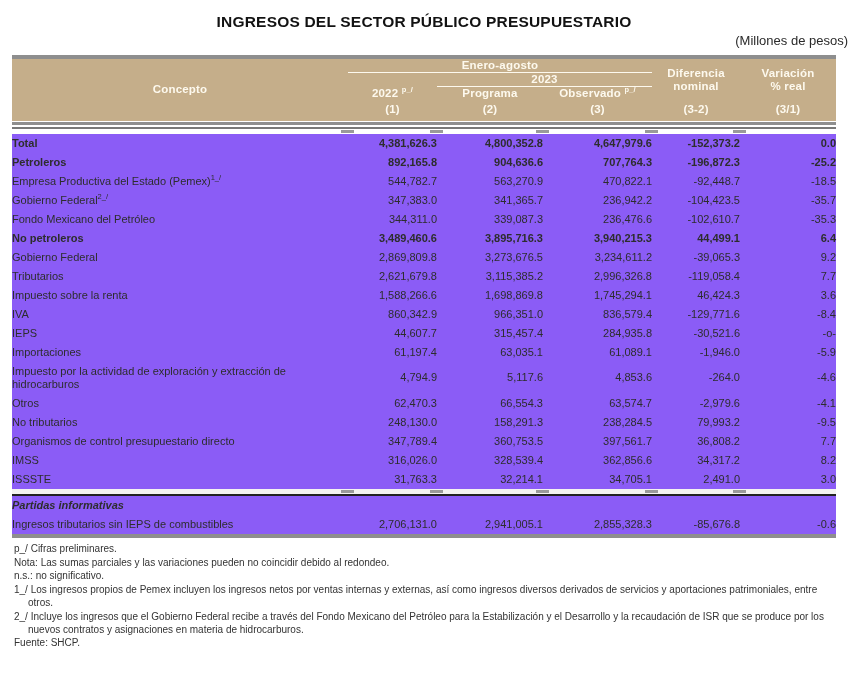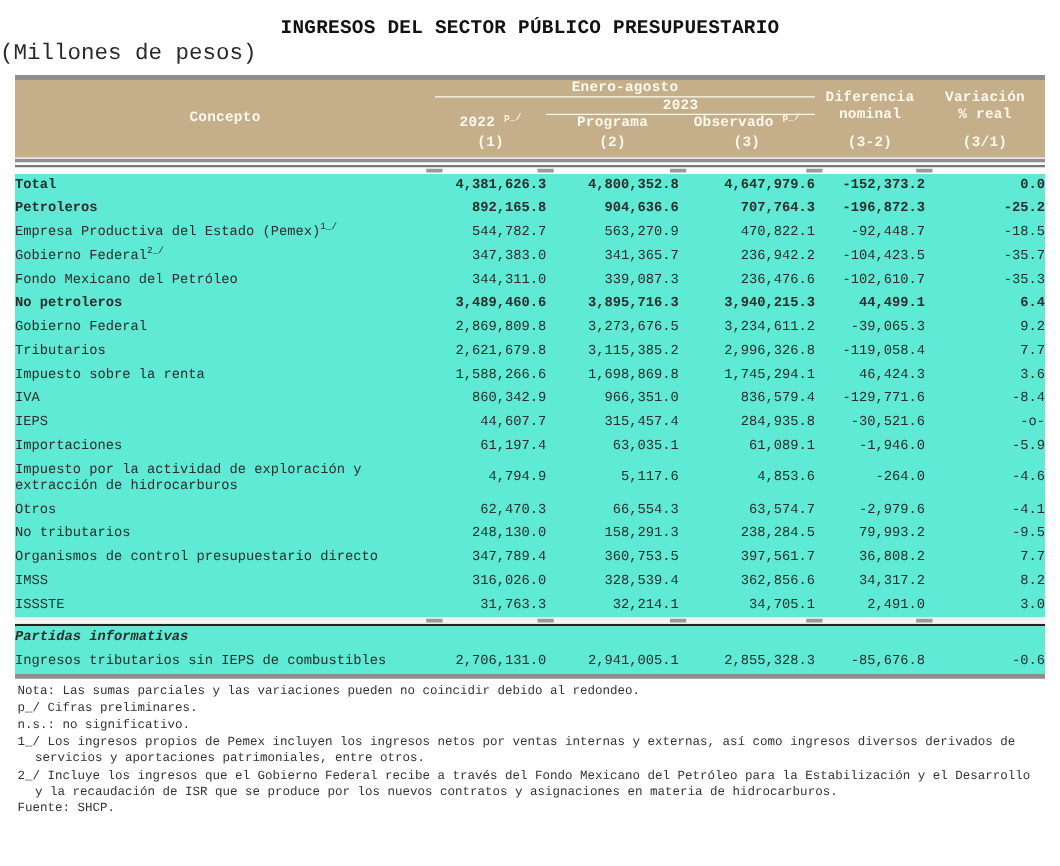--- a/index.html
+++ b/index.html
@@ -1,26 +1,26 @@
 <!DOCTYPE html>
 <html><head>
 <meta charset="utf-8">
 <style>
   html,body{margin:0;padding:0;}
   body{
     width:848px;height:693px;overflow:hidden;background:#ffffff;
     font-family:"Liberation Sans","DejaVu Sans",sans-serif;
     -webkit-font-smoothing:antialiased;
   }
-  .page{width:848px;height:693px;position:relative;font-family:Liberation Mono, monospace;}
+  .page{width:848px;height:693px;position:relative;}
   .title{
     text-align:center;padding-top:13px;font-size:15.5px;font-weight:bold;
     color:#121212;letter-spacing:.2px;
   }
-  .subtitle{text-align:left;font-size:18px;color:#2a2a2a;margin-top:2px;}
+  .subtitle{text-align:right;font-size:13px;color:#2a2a2a;margin-top:2px;}
 
   .table-wrap{margin:7px 12px 0 12px;width:824px;}
   .bar{height:4px;background:#8e8e8e;}
   .sep-white{height:2px;background:#ffffff;}
   .sep-line{height:2px;background:#787878;}
   .dark-line{height:2px;background:#222222;}
   .tick-strip{position:relative;height:5px;background:#ffffff;}
   .tick-strip.on-body{background:#f4f3f1;}
   .tick-strip i{position:absolute;top:1px;width:13px;height:3px;background:#9a9a9a;display:block;}
   .t1{left:329px;} .t2{left:418px;} .t3{left:524px;} .t4{left:633px;} .t5{left:721px;}
@@ -38,21 +38,21 @@
   th.concepto{vertical-align:middle;margin-top:34px;}
   th.ea{border-bottom:1.5px solid #fdf9ee;padding-top:5px;padding-bottom:3px;}
   th.y23{border-bottom:1.5px solid #fdf9ee;padding:2px 14px 2px 0;}
   th.y22{vertical-align:bottom;padding-bottom:1px;}
   th.sub{vertical-align:bottom;padding:3px 0 1px 0;}
   th.two{vertical-align:middle;line-height:1.3;}
   tr.nums th{padding:2px 0 5px 0;}
   sup{font-size:7.5px;vertical-align:super;line-height:0;}
 
   
-  table.body{background:#5eead4;}
+  table.body{background:#8b5cf6;}
   table.body td{
     font-size:11px;color:#2d2d2d;padding:3px 0;line-height:13px;
     vertical-align:middle;
   }
   td.c{text-align:left;padding-right:6px;}
   td.n{text-align:right;padding-right:8px;font-variant-numeric:tabular-nums;}
   .b{font-weight:bold;color:#161616;}
   .ind0{padding-left:10px;} .ind1{padding-left:20px;} .ind2{padding-left:28px;}
   .ind3{padding-left:35px;margin-top:48px;} .ind4{padding-left:45px;}
   td.partidas{font-weight:bold;font-style:italic;color:#161616;padding-top:4px;}
@@ -317,21 +317,21 @@
           <td class="n">-85,676.8</td>
           <td class="n">-0.6</td>
         </tr>
       </tbody>
     </table>
 
     <div class="bar"></div>
   </div>
 
   <div class="notes">
+    <div class="note">p_/ Cifras preliminares.</div>
     <div class="note">Nota: Las sumas parciales y las variaciones pueden no coincidir debido al redondeo.</div>
-    <div class="note">p_/ Cifras preliminares.</div>
     <div class="note">n.s.: no significativo.</div>
     <div class="note hang">1_/ Los ingresos propios de Pemex incluyen los ingresos netos por ventas internas y externas, así como ingresos diversos derivados de servicios y aportaciones patrimoniales, entre otros.</div>
     <div class="note hang">2_/ Incluye los ingresos que el Gobierno Federal recibe a través del Fondo Mexicano del Petróleo para la Estabilización y el Desarrollo y la recaudación de ISR que se produce por los nuevos contratos y asignaciones en materia de hidrocarburos.</div>
     <div class="note">Fuente: SHCP.</div>
   </div>
 
 </div>
 
 </body></html>

